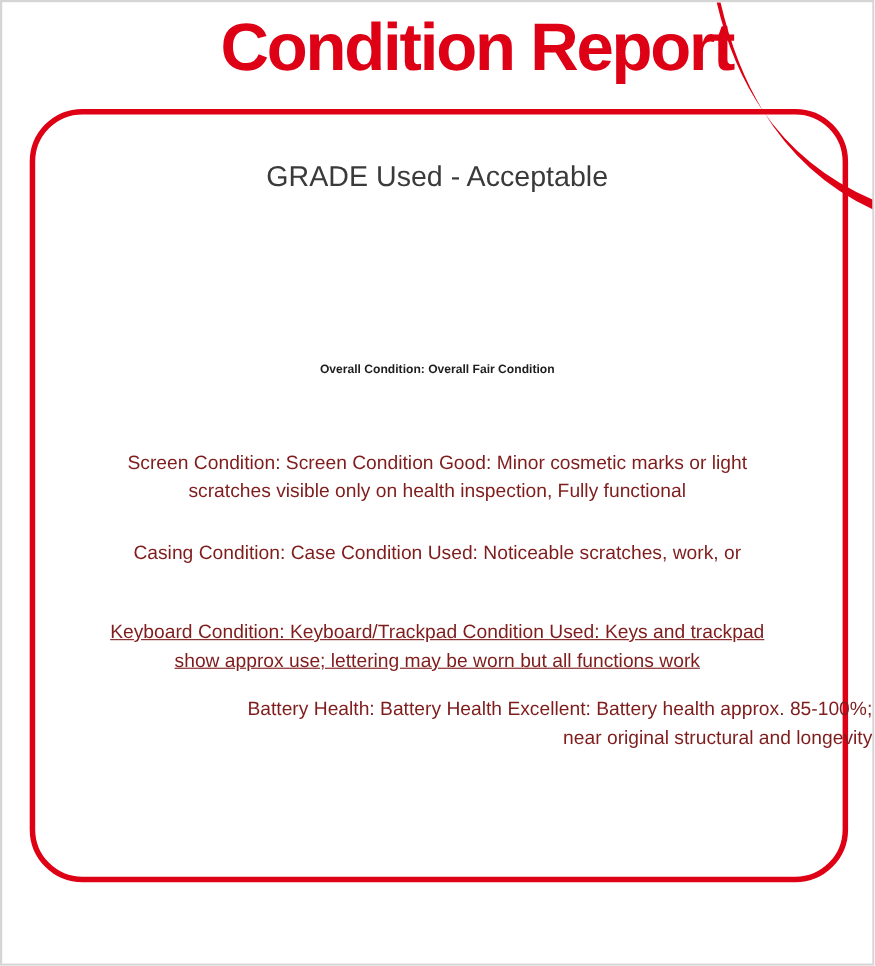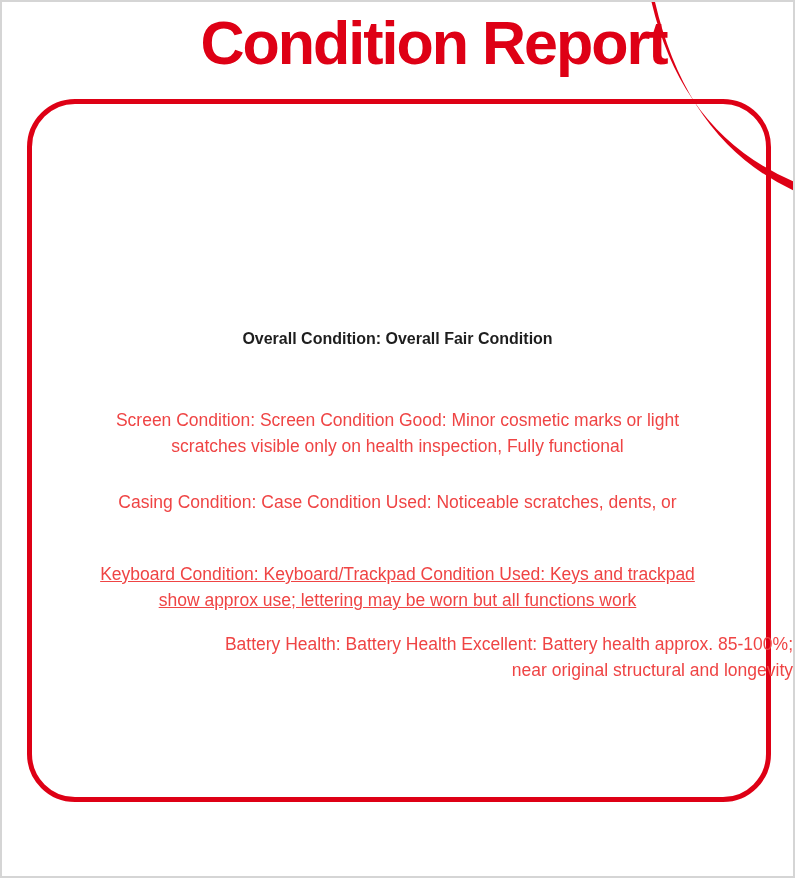--- a/index.html
+++ b/index.html
@@ -62,35 +62,35 @@
     font-weight: 400;
     color: #3a3a3a;
     z-index: 2;
   }
   .overall {
     position: absolute;
     top: 328px;
     left: 0;
     width: 100%;
     text-align: center;
-    font-size: 16px;
+    font-size: 11px;
     font-weight: 600;
     color: #1e1e1e;
     z-index: 2;
   }
   .cond {
     position: absolute;
     left: 0;
     width: 100%;
     margin: 0;
     text-align: center;
     font-size: 17.5px;
     line-height: 26px;
     font-weight: 400;
-    color: #ef4444;
+    color: #7f1d1d;
     z-index: 2;
   }
   .cond .line {
     display: block;
     white-space: nowrap;
   }
   .p1 { top: 405px; }
   .p2 { top: 487px; }
   .p3 { top: 559px; text-decoration: underline; }
   .p4 { top: 629px; text-align: right; }
@@ -101,30 +101,31 @@
 <div class="page">
 
   <h1 class="title">Condition Report</h1>
 
   <svg class="swoosh" viewBox="0 0 795 878" xmlns="http://www.w3.org/2000/svg" aria-hidden="true">
     <path d="M 649.5 0 Q 681 134 795 181 L 795 190 Q 686 142 653 0 Z" fill="#de0015"></path>
   </svg>
 
   <div class="card"></div>
 
+  <div class="grade">GRADE Used - Acceptable</div>
 
   <div class="overall">Overall Condition: Overall Fair Condition</div>
 
   <p class="cond p1">
     <span class="line">Screen Condition: Screen Condition Good: Minor cosmetic marks or light</span>
     <span class="line">scratches visible only on health inspection, Fully functional</span>
   </p>
 
   <p class="cond p2">
-    <span class="line">Casing Condition: Case Condition Used: Noticeable scratches, dents, or</span>
+    <span class="line">Casing Condition: Case Condition Used: Noticeable scratches, work, or</span>
   </p>
 
   <p class="cond p3">
     <span class="line">Keyboard Condition: Keyboard/Trackpad Condition Used: Keys and trackpad</span>
     <span class="line">show approx use; lettering may be worn but all functions work</span>
   </p>
 
   <p class="cond p4">
     <span class="line">Battery Health: Battery Health Excellent: Battery health approx. 85-100%;</span>
     <span class="line">near original structural and longevity</span>

